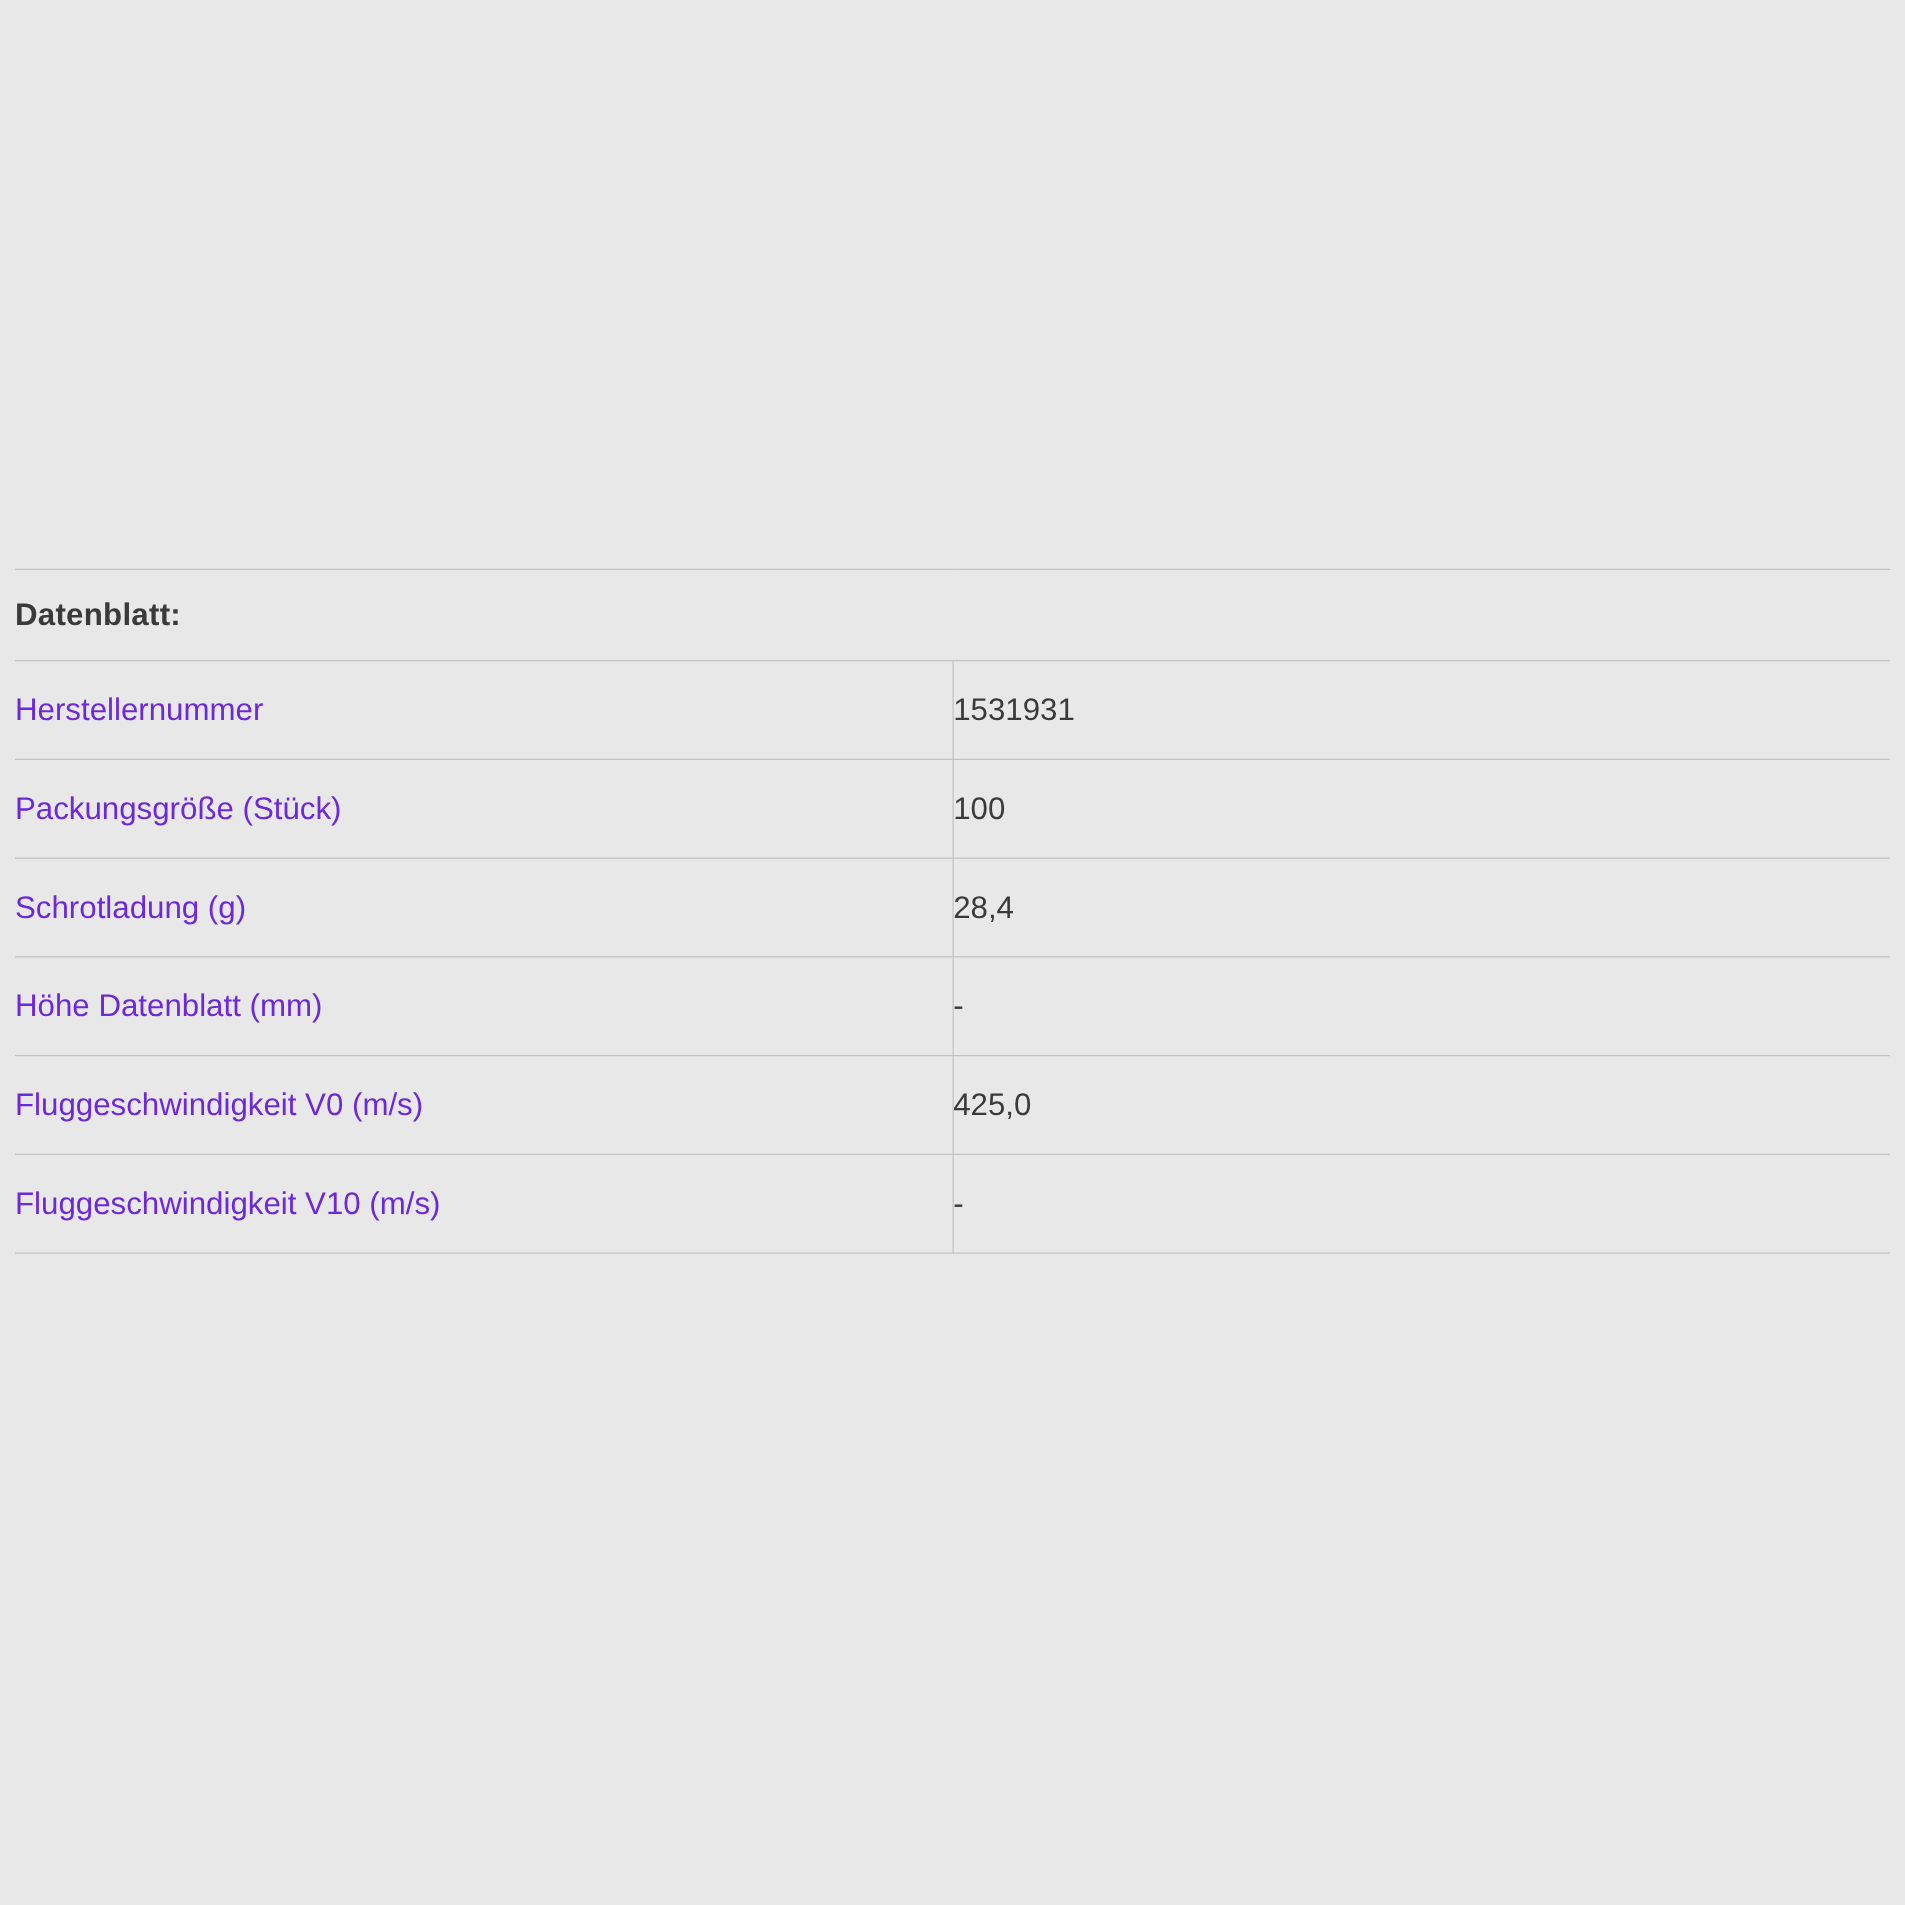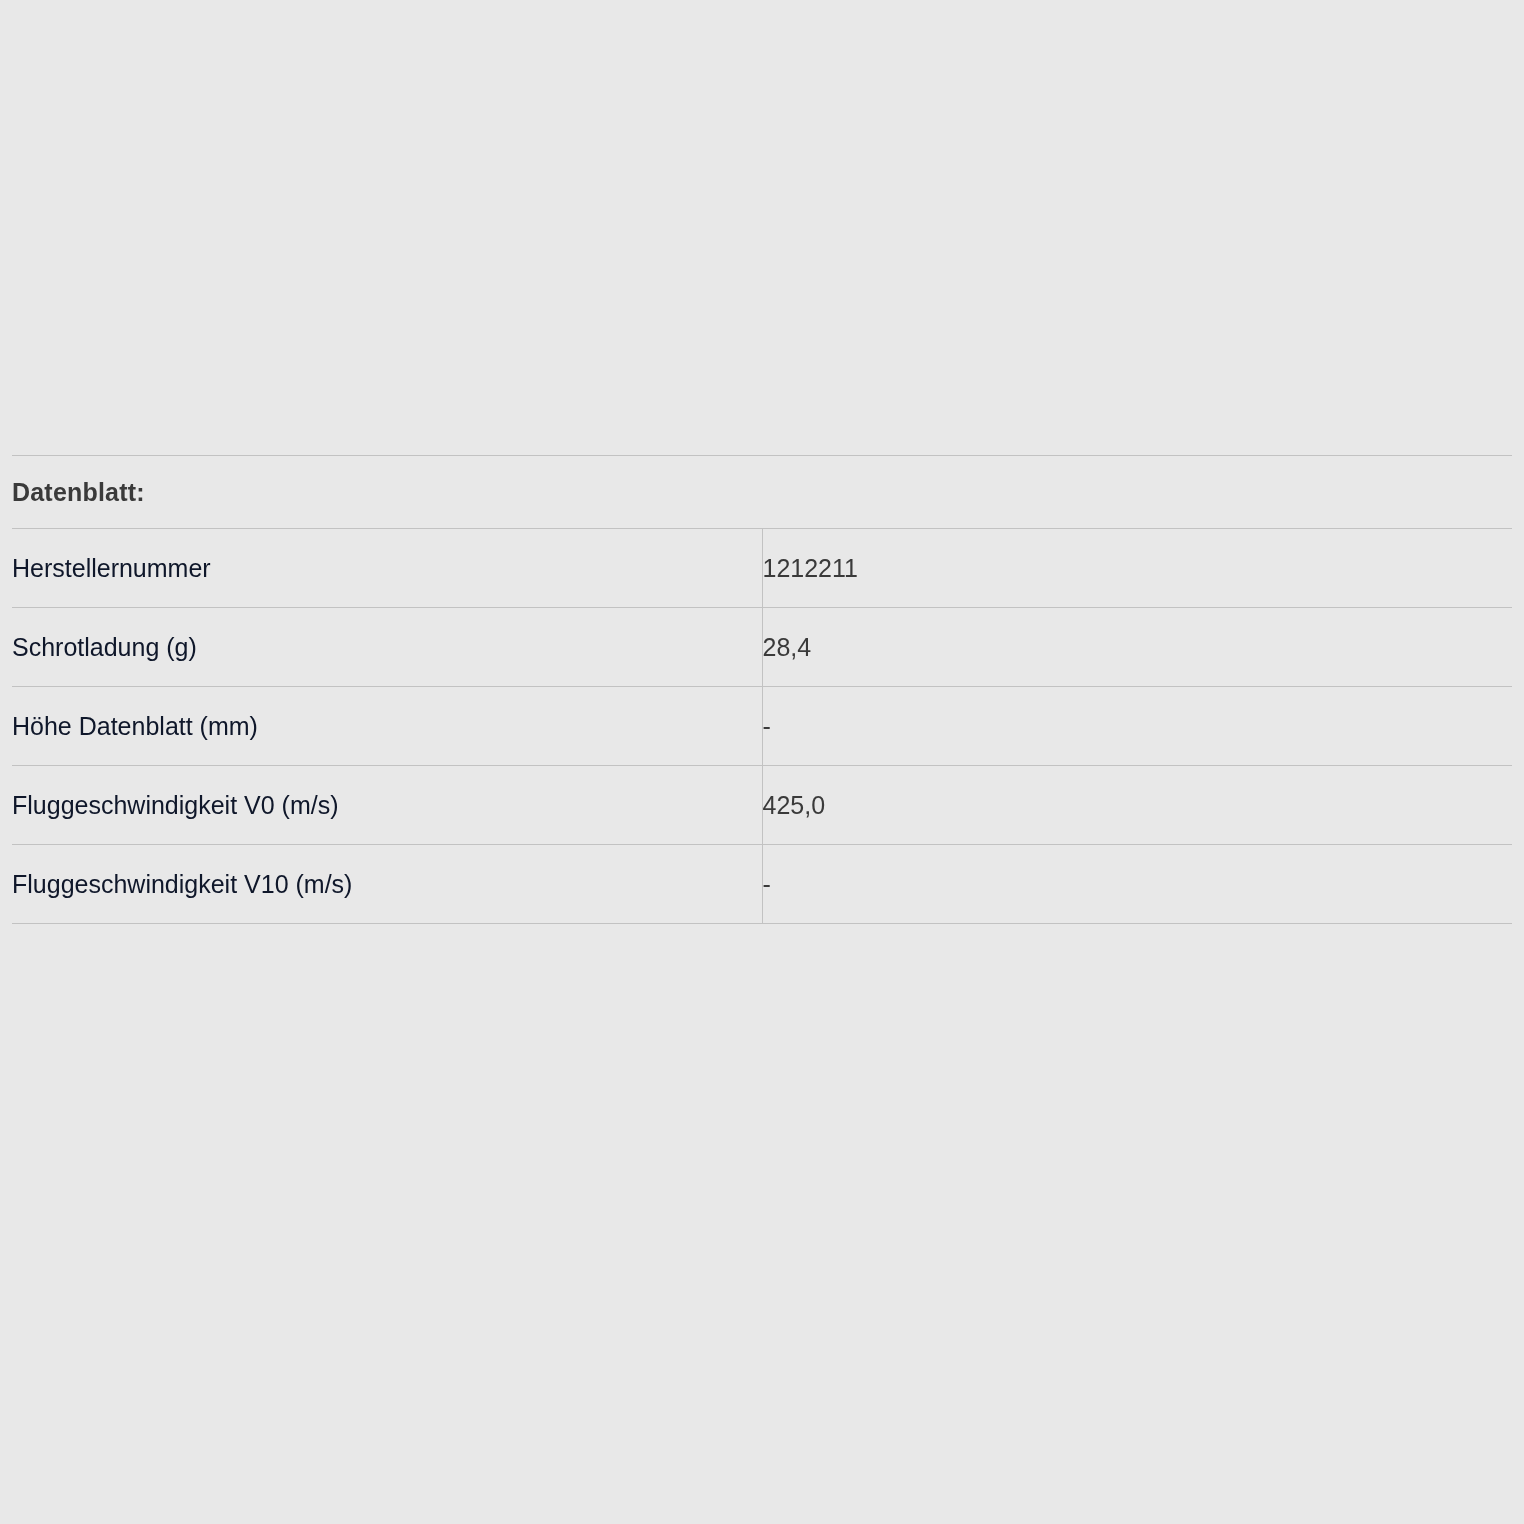--- a/index.html
+++ b/index.html
@@ -48,21 +48,21 @@
     font-weight: bold;
     color: #3a3a3a;
     height: 72px;
     padding: 0 0 0 20px;
     letter-spacing: 0.2px;
   }
   .label-cell {
     width: 750px;
     font-size: 25px;
     font-weight: normal;
-    color: #0f172a;
+    color: #6d28d9;
     height: 78px;
     padding: 0 0 0 20px;
     border-right: 1px solid #c2c2c2;
     white-space: nowrap;
     overflow: hidden;
     text-overflow: ellipsis;
   }
   .value-cell {
     font-size: 25px;
     font-weight: normal;
@@ -80,21 +80,25 @@
 
 <div class="page">
   <div class="spec-wrapper">
     <table class="spec-table">
       <tbody>
         <tr class="caption-row">
           <th colspan="2">Datenblatt:</th>
         </tr>
         <tr class="data-row">
           <td class="label-cell">Herstellernummer</td>
-          <td class="value-cell">1212211</td>
+          <td class="value-cell">1531931</td>
+        </tr>
+        <tr class="data-row">
+          <td class="label-cell">Packungsgröße (Stück)</td>
+          <td class="value-cell">100</td>
         </tr>
         <tr class="data-row">
           <td class="label-cell">Schrotladung (g)</td>
           <td class="value-cell">28,4</td>
         </tr>
         <tr class="data-row">
           <td class="label-cell">Höhe Datenblatt (mm)</td>
           <td class="value-cell">-</td>
         </tr>
         <tr class="data-row">

